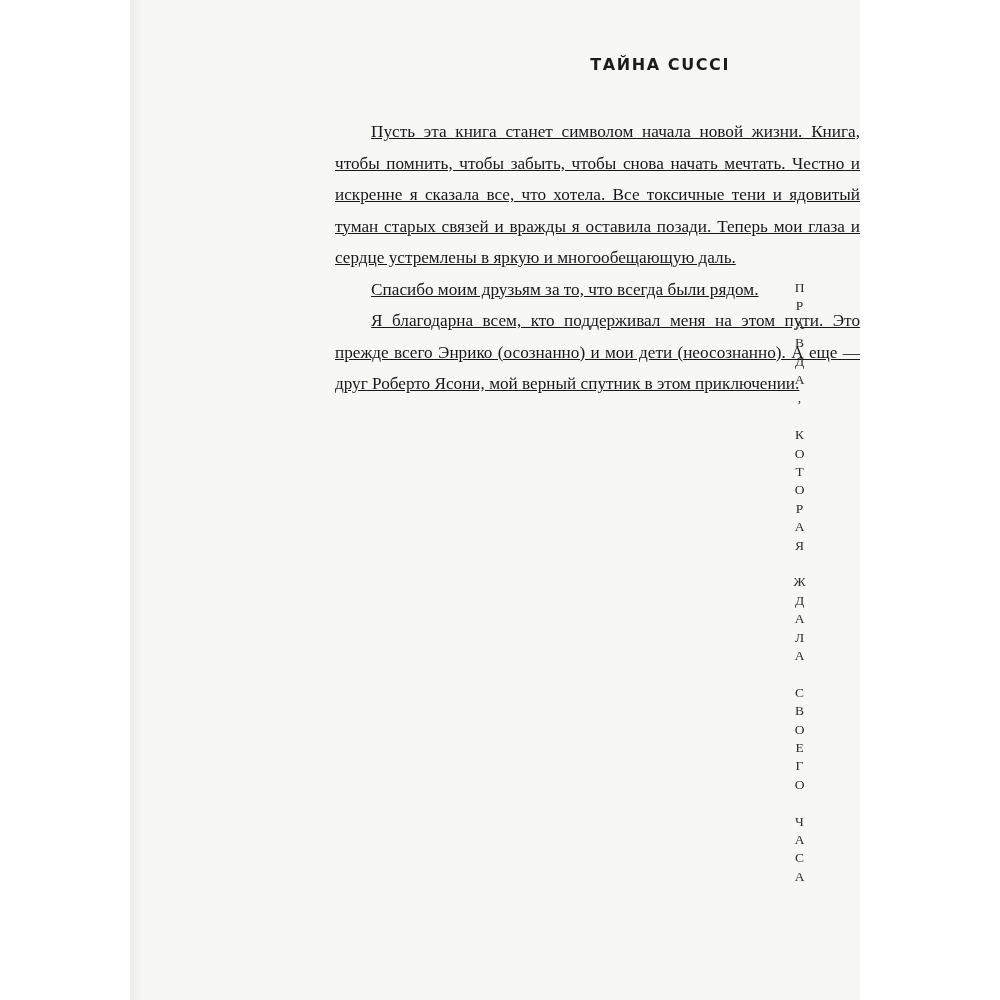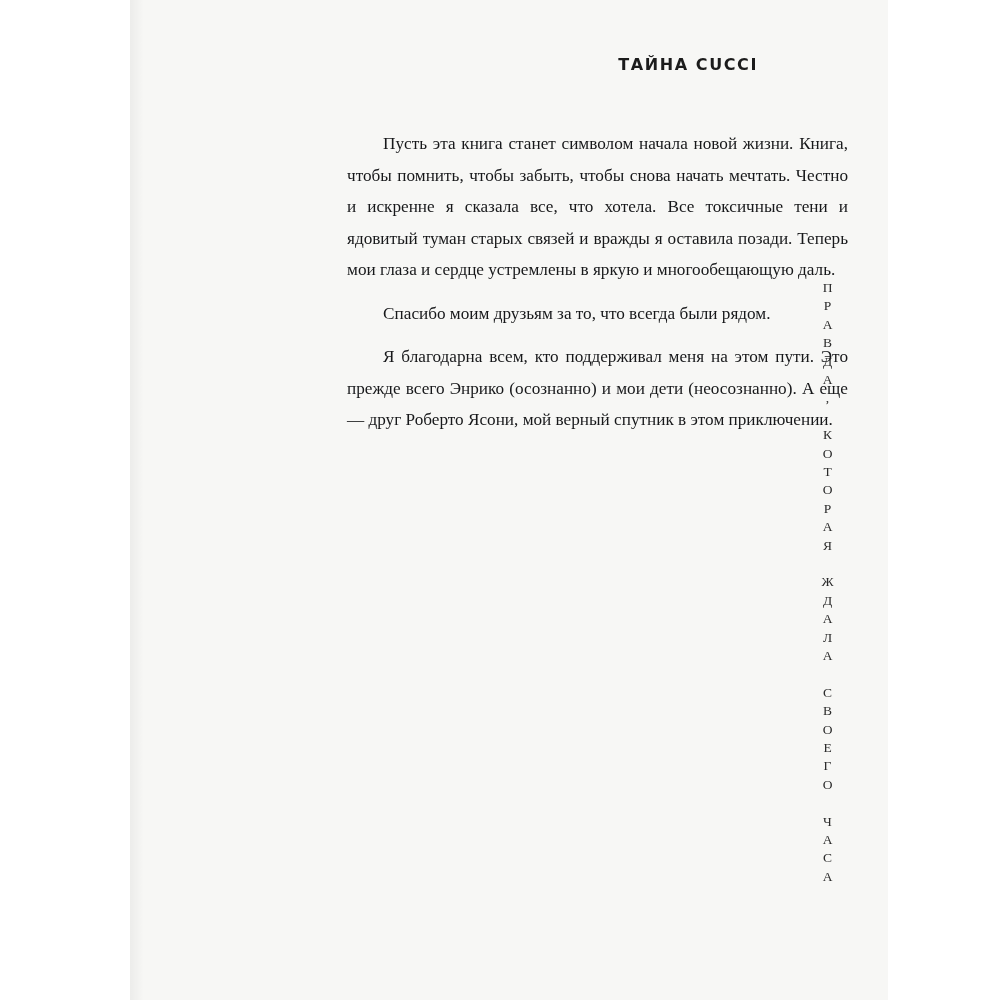--- a/index.html
+++ b/index.html
@@ -20,21 +20,20 @@
     background: #ffffff;
   }
   
   .book-page {
     position: absolute;
     left: 130px;
     top: 0px;
     width: 730px;
     height: 1000px;
     background: #f7f7f5;
-    padding-left: 28px;
   }
   
   .gutter-shade {
     position: absolute;
     left: 130px;
     top: 0;
     width: 14px;
     height: 1000px;
     background: linear-gradient(to right, rgba(0,0,0,0.045), rgba(0,0,0,0));
     pointer-events: none;
@@ -55,22 +54,23 @@
     left: 205px;
     top: 116px;
     width: 525px;
     color: #17181a;
     font-size: 17.2px;
     line-height: 31.5px;
     text-align: justify;
     text-justify: inter-word;
   }
   .body-text p {
-    margin: 12px;
+    margin: 0;
     text-indent: 2.1em;
+    text-decoration: underline;
   }
   .side-title {
     position: absolute;
     right: 46px;
     top: 280px;
     width: 30px;
     height: 520px;
     writing-mode: vertical-rl;
     text-orientation: upright;
     font-family: "Liberation Serif", serif;

